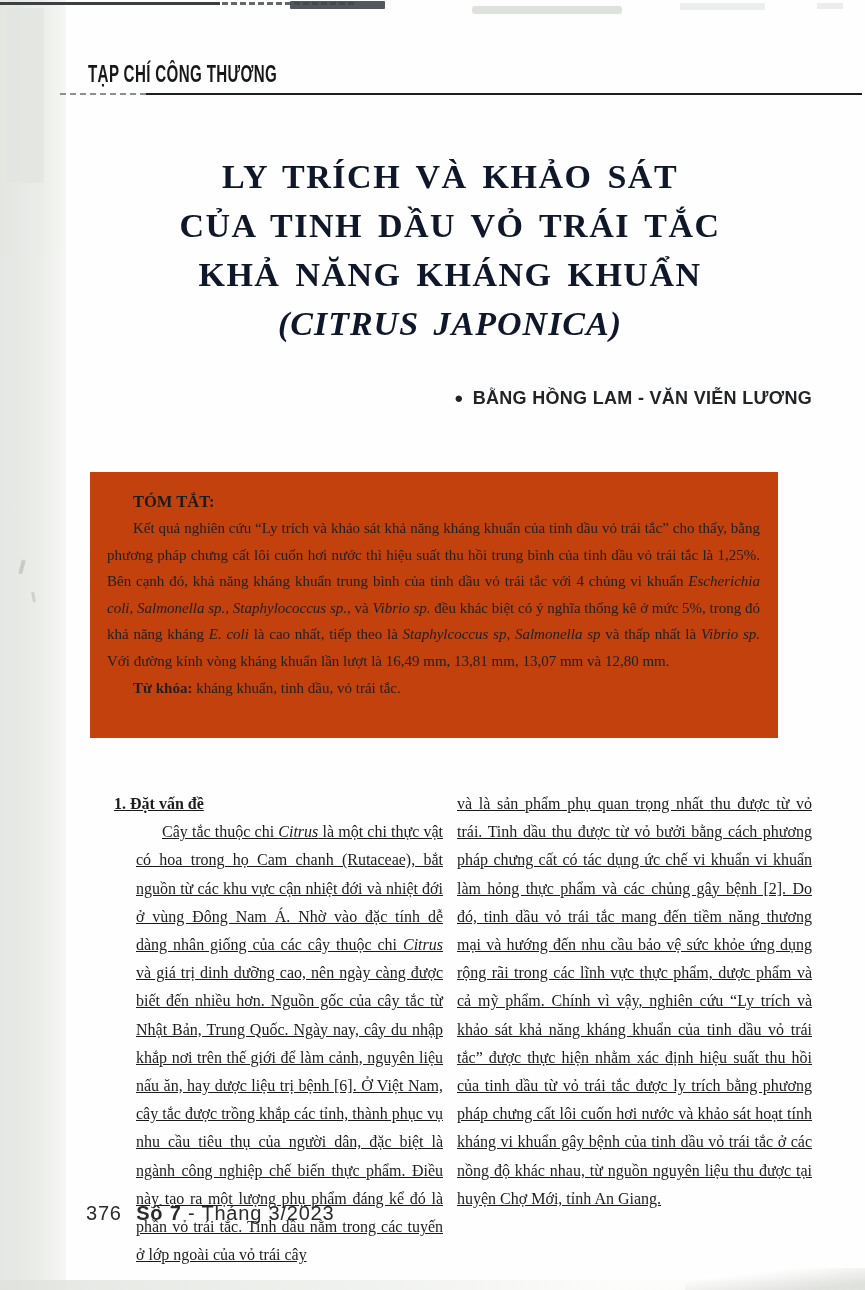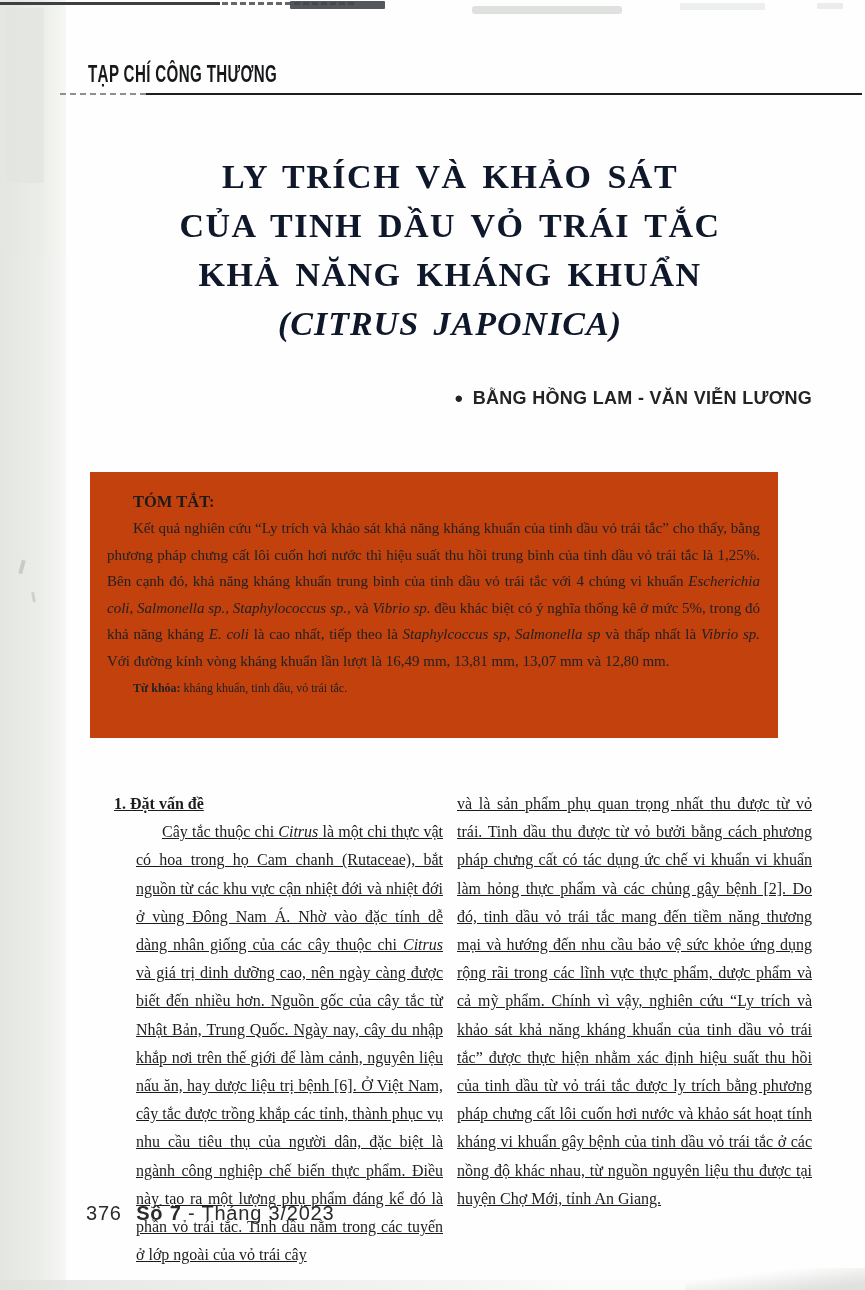--- a/index.html
+++ b/index.html
@@ -65,21 +65,21 @@
   
   .abstract-box {
     position: absolute; left: 90px; top: 472px; width: 688px; height: 266px;
     padding: 17px 18px 0 17px;
   }
   .abstract-heading { font-weight: bold; font-size: 16.5px; text-indent: 26px; line-height: 26px; }
   .abstract-text {
     font-size: 15px; line-height: 26.6px; text-align: justify; text-indent: 26px;
     color: #212123;
   }
-  .abstract-keywords { font-size: 12px; line-height: 26.6px; text-indent: 26px; color: #212123; }
+  .abstract-keywords { font-size: 15px; line-height: 26.6px; text-indent: 26px; color: #212123; }
   .abstract-keywords .kw-label { font-weight: bold; }
 
   
   .body-columns {
     position: absolute; left: 88px; top: 790px; width: 724px;
     display: flex; gap: 14px; text-decoration: underline;
   }
   .column { width: 355px; font-size: 16px; line-height: 28.2px; text-align: justify; color: #1d1d1f; }
   .section-heading { font-weight: bold; text-indent: 26px; }
   .para-indent { text-indent: 26px; margin-left: 48px; }

